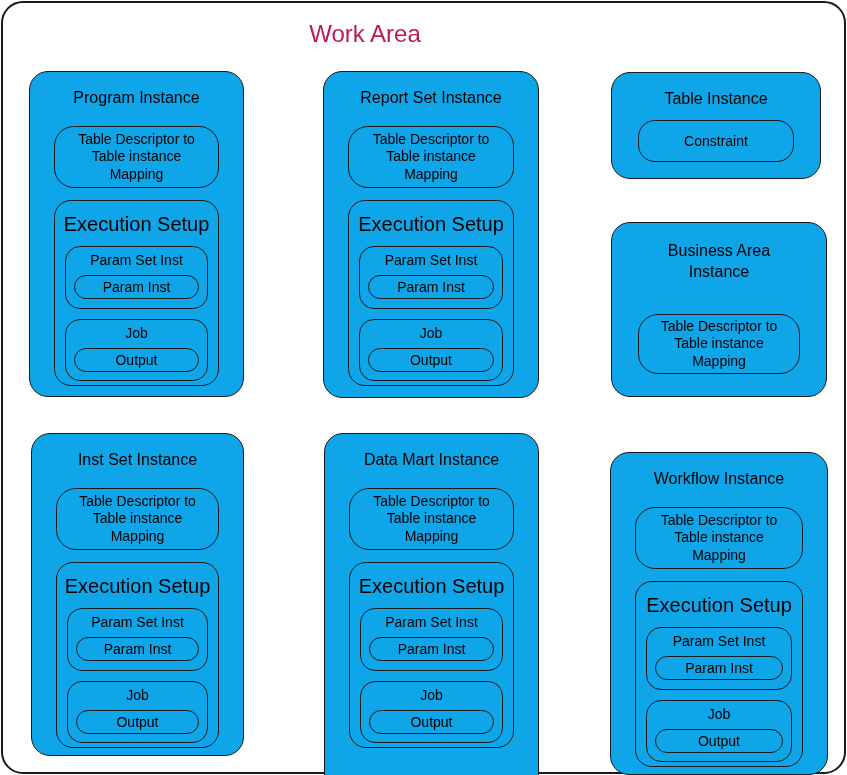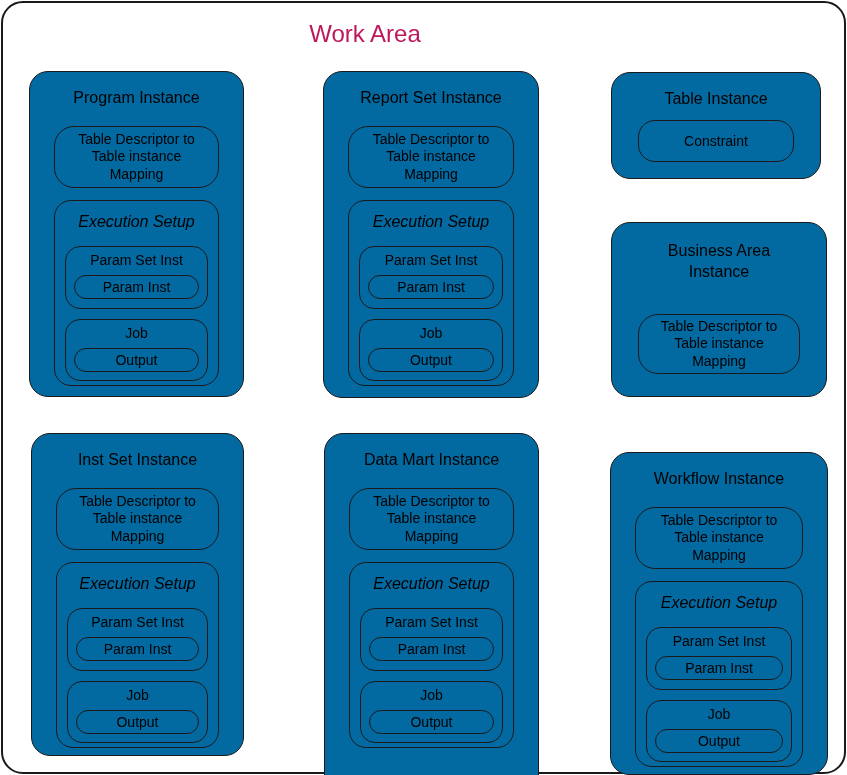--- a/index.html
+++ b/index.html
@@ -23,21 +23,21 @@
     position: absolute; left: 0; top: 20px; width: 730px;
     text-align: center;
     font-size: 24px;
     color: #be185d;
   }
 
   .instance {
     position: absolute;
     border: 1.5px solid #1a1a1a;
     border-radius: 19px;
-    background: #0369a1;
+    background: #0ea5e9;
   }
   .instance-title {
     padding-top: 15px;
     height: 39px;
     text-align: center;
     font-size: 16px;
     line-height: 21px;
   }
   .instance-title.two-line { height: 58px; padding-top: 17px; }
 
@@ -58,22 +58,21 @@
   .exec-box {
     margin: 12px 24px 0 24px;
     height: 186px;
     border: 1.3px solid #1a1a1a;
     border-radius: 17px;
   }
   .exec-title {
     padding-top: 12px;
     height: 33px;
     text-align: center;
-    font-size: 16px;
-    font-style: italic;
+    font-size: 20px;
   }
   .group-box {
     margin: 12px 10px 0 10px;
     height: 63px;
     border: 1.3px solid #1a1a1a;
     border-radius: 15px;
   }
   .group-box.job { margin-top: 10px; height: 62px; }
   .group-title {
     padding-top: 5px;

